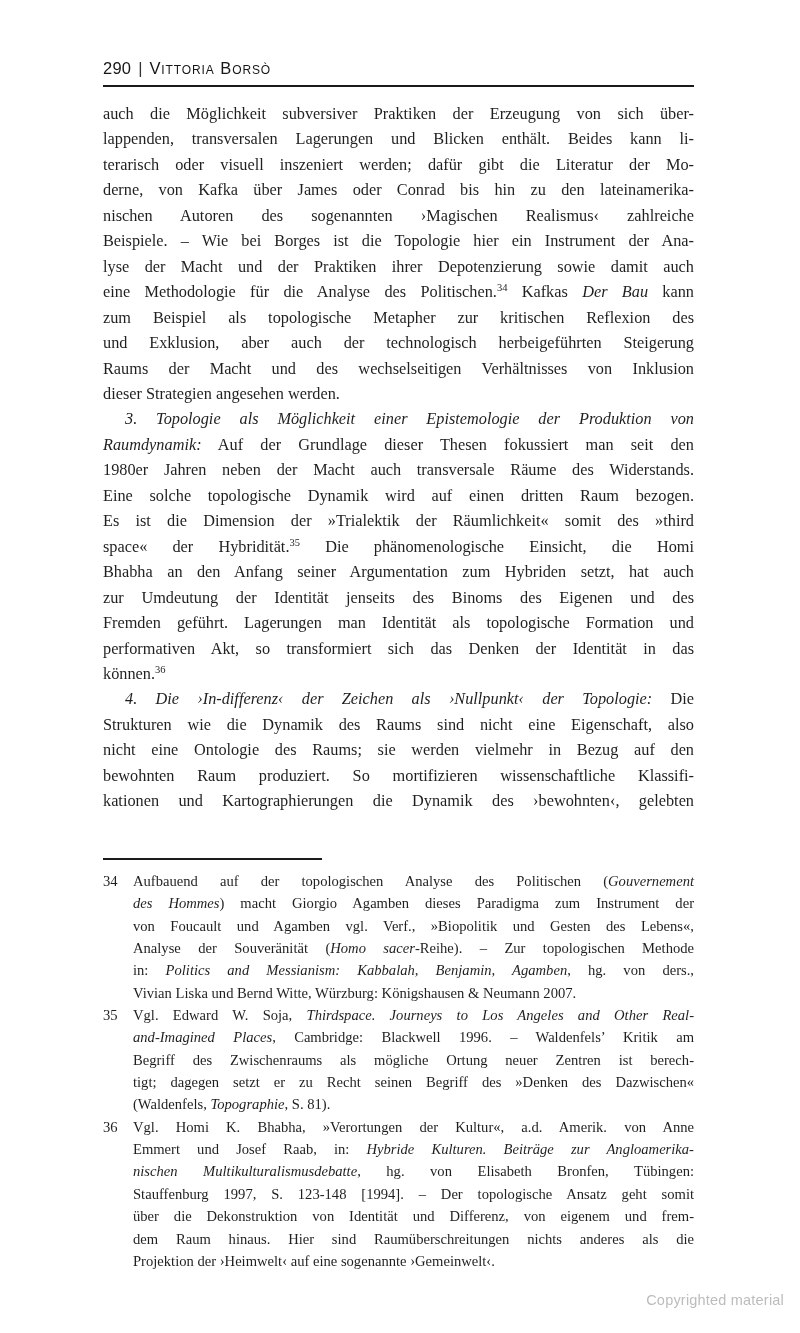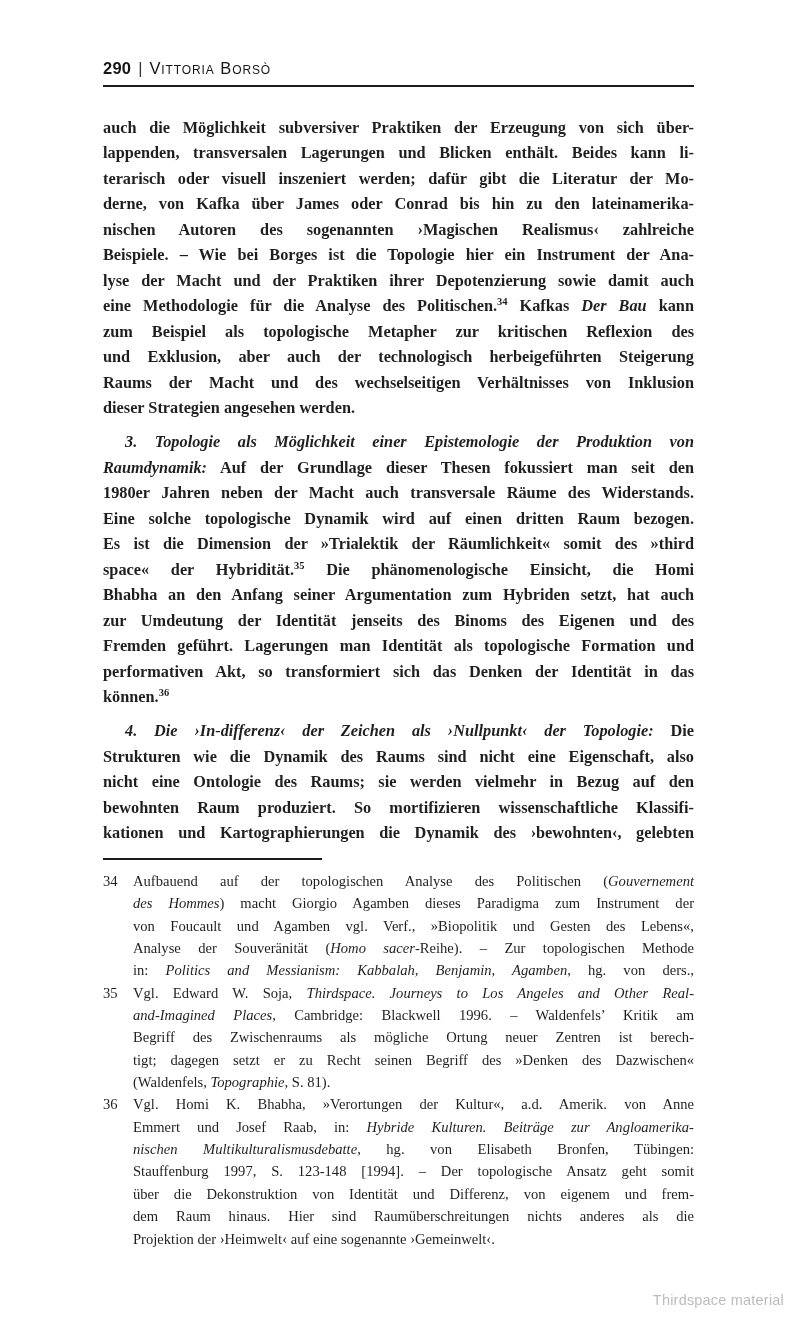--- a/index.html
+++ b/index.html
@@ -8,31 +8,31 @@
     font-family:"Liberation Serif","DejaVu Serif",serif;color:#1f1f1f;
     overflow:hidden;margin:0 auto;
   }
   
   .header{
     position:absolute;left:103px;top:58px;width:591px;
     font-family:"Liberation Sans","DejaVu Sans",sans-serif;
     font-size:16.5px;line-height:20px;color:#161616;
     padding-bottom:7px;border-bottom:2px solid #1a1a1a;
   }
-  .pageno{letter-spacing:0.2px;font-weight:bold;}
+  .pageno{letter-spacing:0.2px;}
   .hdr-div{margin:0 7px;font-weight:300;color:#333;}
   .author{font-variant:small-caps;letter-spacing:0.9px;}
   
   .body-text{
-    position:absolute;left:103px;top:115px;width:591px;
-    font-size:16.3px;line-height:25.45px;font-weight:bold;
+    position:absolute;left:103px;top:101px;width:591px;
+    font-size:16.3px;line-height:25.45px;
   }
   .line{text-align:justify;text-align-last:justify;}
   .line.flush{text-align:center;text-align-last:left;}
-  .line.ind{padding-left:22px;margin-top:9px;}
+  .line.ind{padding-left:22px;}
   .line i{font-style:italic;}
   sup{
     font-size:10.5px;line-height:0;vertical-align:baseline;
     position:relative;top:-6px;
   }
   
   .fn-rule{
     position:absolute;left:103px;top:858px;width:219px;height:0;
     border-top:2px solid #1a1a1a;
   }
@@ -98,20 +98,21 @@
   <div class="fn-rule"></div>
 
   <div class="footnotes">
       <div class="footnote">
         <span class="fn-num">34</span>
         <div class="line"><span>Aufbauend auf der topologischen Analyse des Politischen (</span><i>Gouvernement</i></div>
         <div class="line"><i>des Hommes</i><span>) macht Giorgio Agamben dieses Paradigma zum Instrument der</span></div>
         <div class="line"><span>von Foucault und Agamben vgl. Verf., »Biopolitik und Gesten des Lebens«,</span></div>
         <div class="line"><span>Analyse der Souveränität (</span><i>Homo sacer</i><span>-Reihe). – Zur topologischen Methode</span></div>
         <div class="line"><span>in: </span><i>Politics and Messianism: Kabbalah, Benjamin, Agamben</i><span>, hg. von ders.,</span></div>
+        <div class="line flush"><span>Vivian Liska und Bernd Witte, Würzburg: Königshausen &amp; Neumann 2007.</span></div>
       </div>
       <div class="footnote">
         <span class="fn-num">35</span>
         <div class="line"><span>Vgl. Edward W. Soja, </span><i>Thirdspace. Journeys to Los Angeles and Other Real-</i></div>
         <div class="line"><i>and-Imagined Places</i><span>, Cambridge: Blackwell 1996. – Waldenfels’ Kritik am</span></div>
         <div class="line"><span>Begriff des Zwischenraums als mögliche Ortung neuer Zentren ist berech-</span></div>
         <div class="line"><span>tigt; dagegen setzt er zu Recht seinen Begriff des »Denken des Dazwischen«</span></div>
         <div class="line flush"><span>(Waldenfels, </span><i>Topographie</i><span>, S. 81).</span></div>
       </div>
       <div class="footnote">
@@ -119,14 +120,14 @@
         <div class="line"><span>Vgl. Homi K. Bhabha, »Verortungen der Kultur«, a.d. Amerik. von Anne</span></div>
         <div class="line"><span>Emmert und Josef Raab, in: </span><i>Hybride Kulturen. Beiträge zur Angloamerika-</i></div>
         <div class="line"><i>nischen Multikulturalismusdebatte</i><span>, hg. von Elisabeth Bronfen, Tübingen:</span></div>
         <div class="line"><span>Stauffenburg 1997, S. 123-148 [1994]. – Der topologische Ansatz geht somit</span></div>
         <div class="line"><span>über die Dekonstruktion von Identität und Differenz, von eigenem und frem-</span></div>
         <div class="line"><span>dem Raum hinaus. Hier sind Raumüberschreitungen nichts anderes als die</span></div>
         <div class="line flush"><span>Projektion der ›Heimwelt‹ auf eine sogenannte ›Gemeinwelt‹.</span></div>
       </div>
     </div>
 
-  <div class="watermark" style="color: rgb(188, 188, 188);">Thirdspace material</div>
+  <div class="watermark" style="color: rgb(188, 188, 188);">Copyrighted material</div>
 </div>
 
 </body></html>

